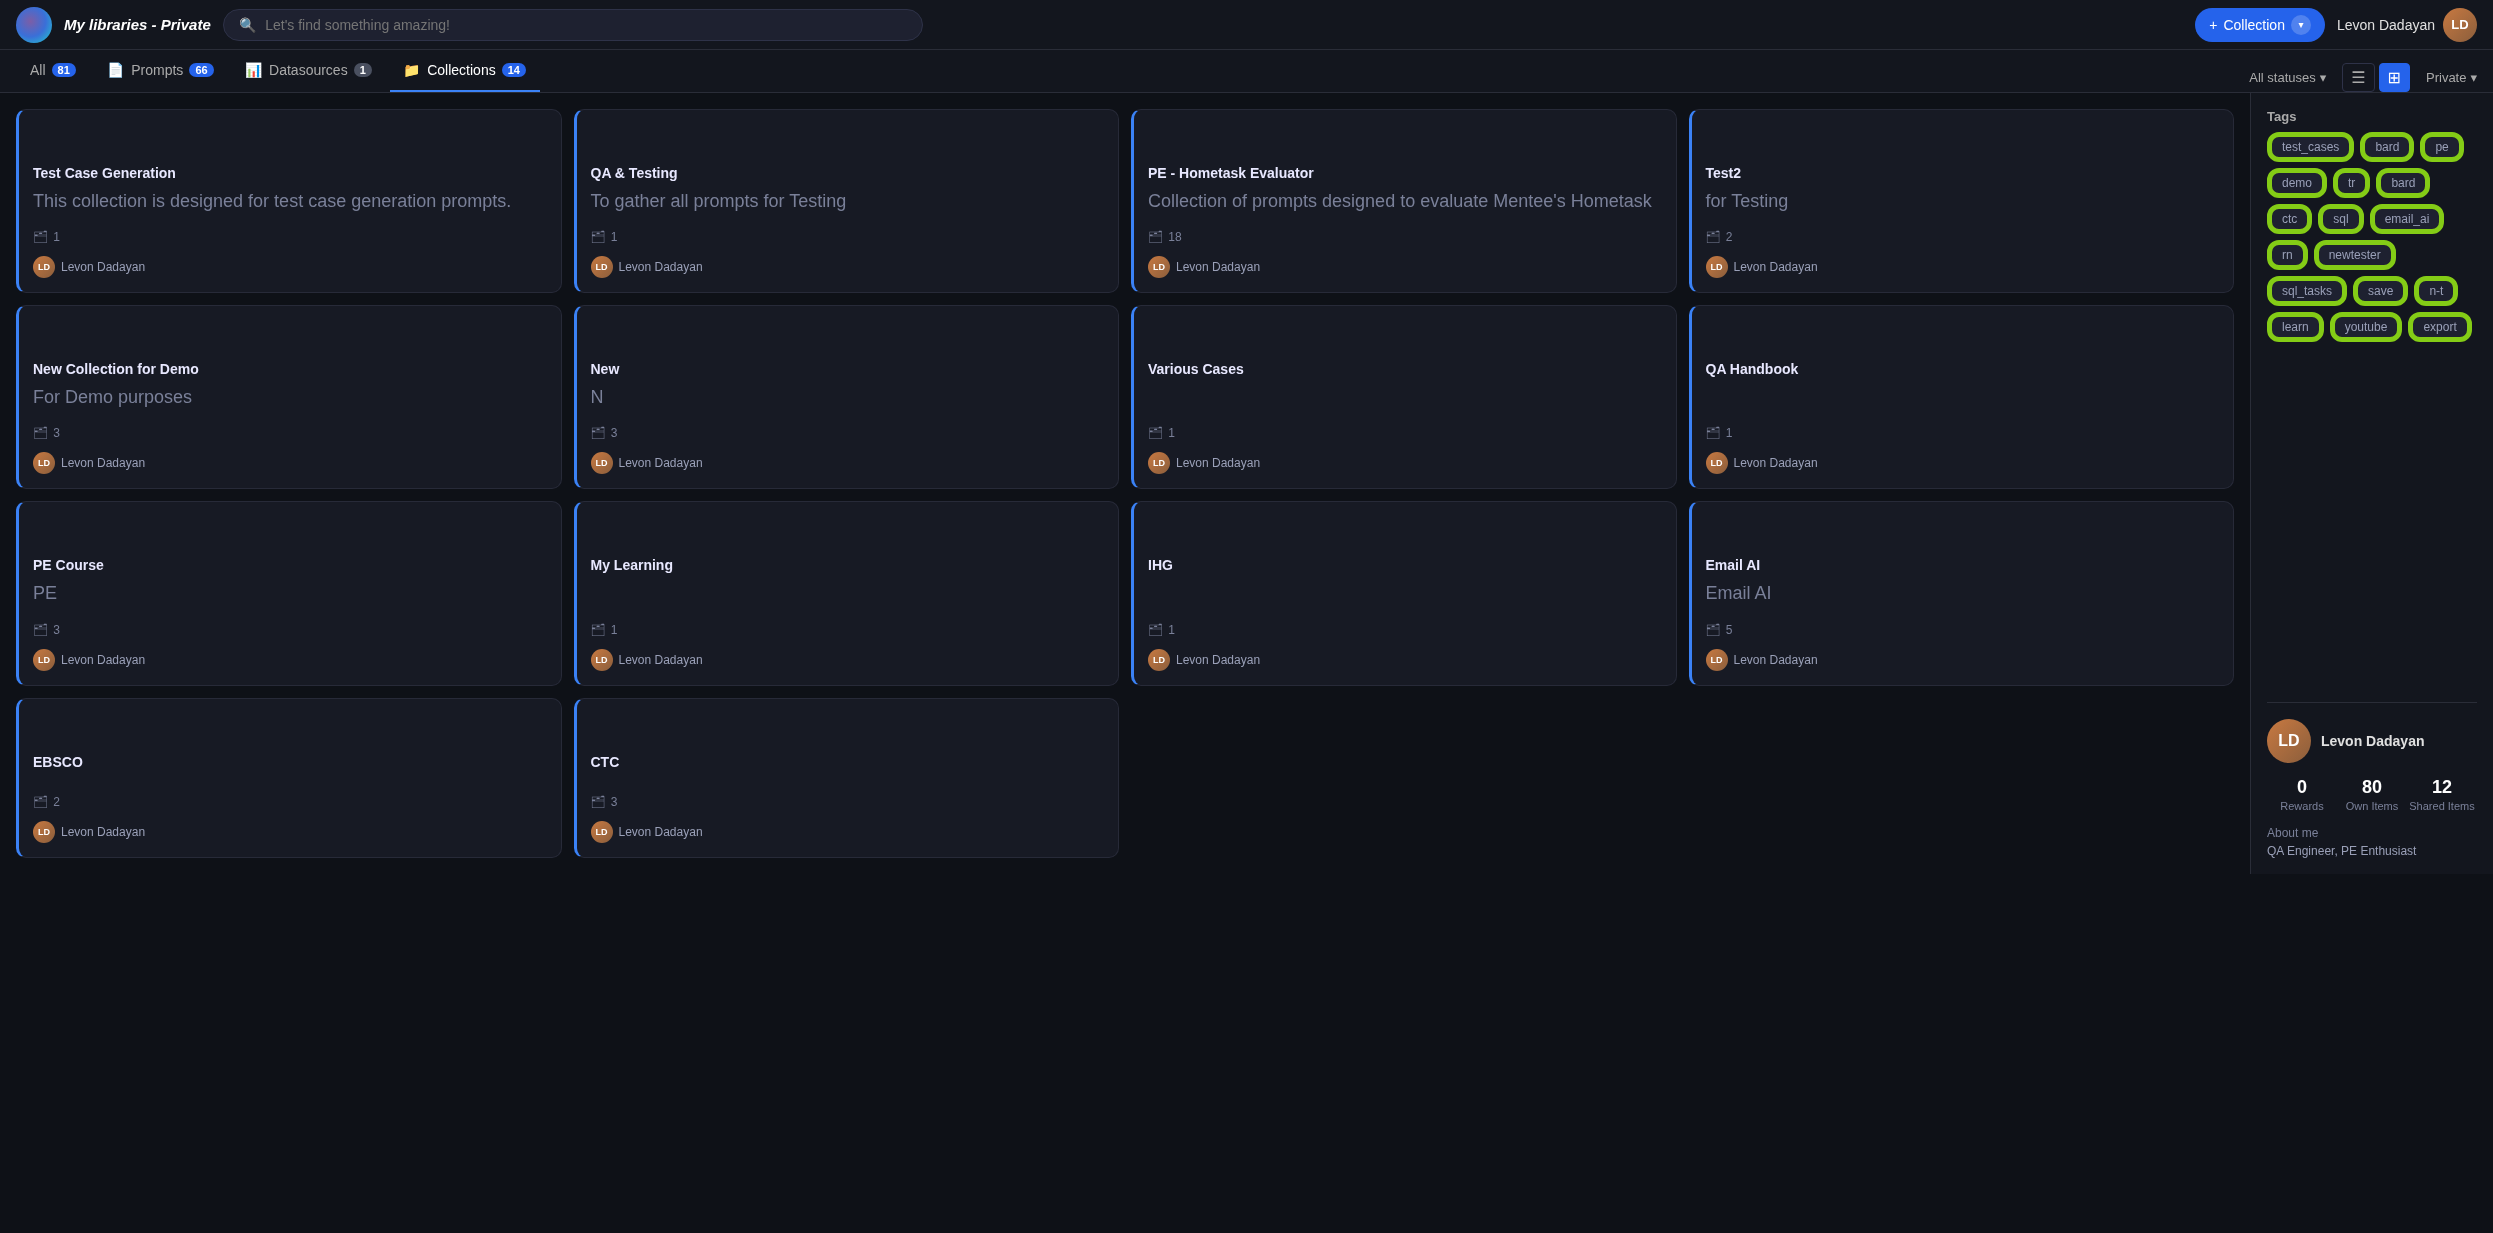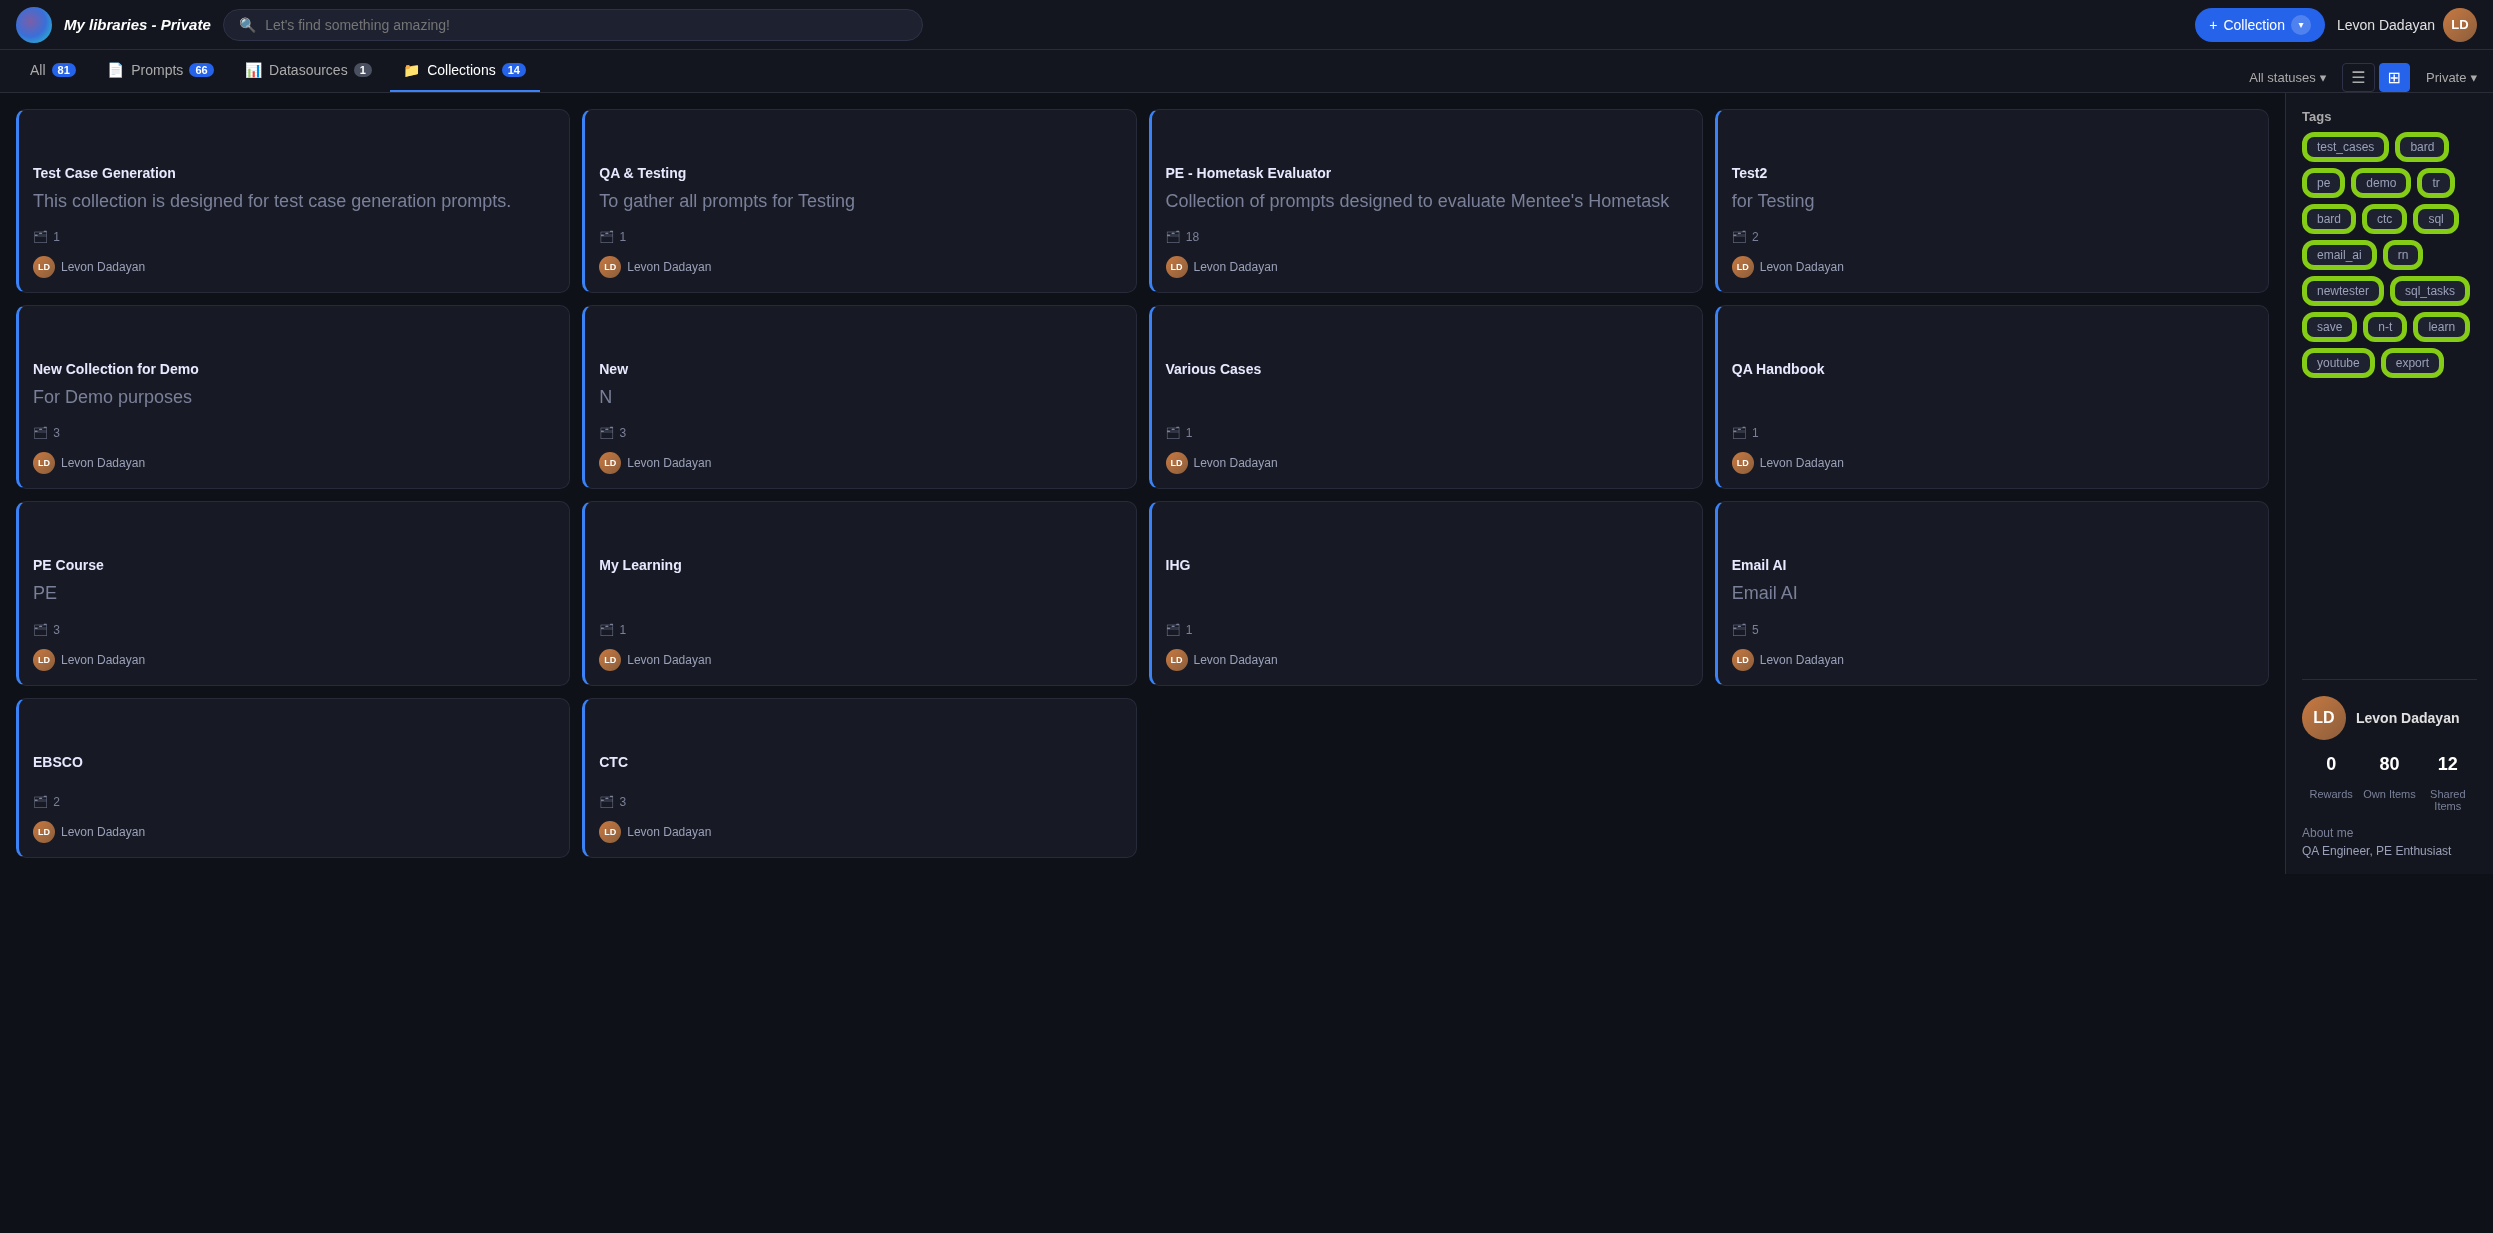--- a/index.html
+++ b/index.html
@@ -229,21 +229,21 @@
     }
     .author-avatar {
       width: 22px; height: 22px;
       border-radius: 50%;
       background: linear-gradient(135deg, #c87941, #8b5e3c);
       display: flex; align-items: center; justify-content: center;
       font-size: 9px; color: #fff; font-weight: 600;
     }
     
     .sidebar {
-      width: 208px;
+      width: 243px;
       padding: 16px;
       border-left: 1px solid #2a2d38;
       background: #13161e;
       display: flex;
       flex-direction: column;
       gap: 16px;
     }
     .sidebar-section-title {
       font-size: 13px;
       font-weight: 600;
@@ -297,21 +297,21 @@
       text-align: center;
     }
     .stat-value {
       font-size: 18px;
       font-weight: 700;
       color: #fff;
     }
     .stat-label {
       font-size: 11px;
       color: #7a8099;
-      margin-top: 13px;
+      margin-top: 2px;
     }
     .about-me-title {
       font-size: 12px;
       color: #7a8099;
       margin-bottom: 4px;
     }
     .about-me-text {
       font-size: 12px;
       color: #9aa0b8;
     }

